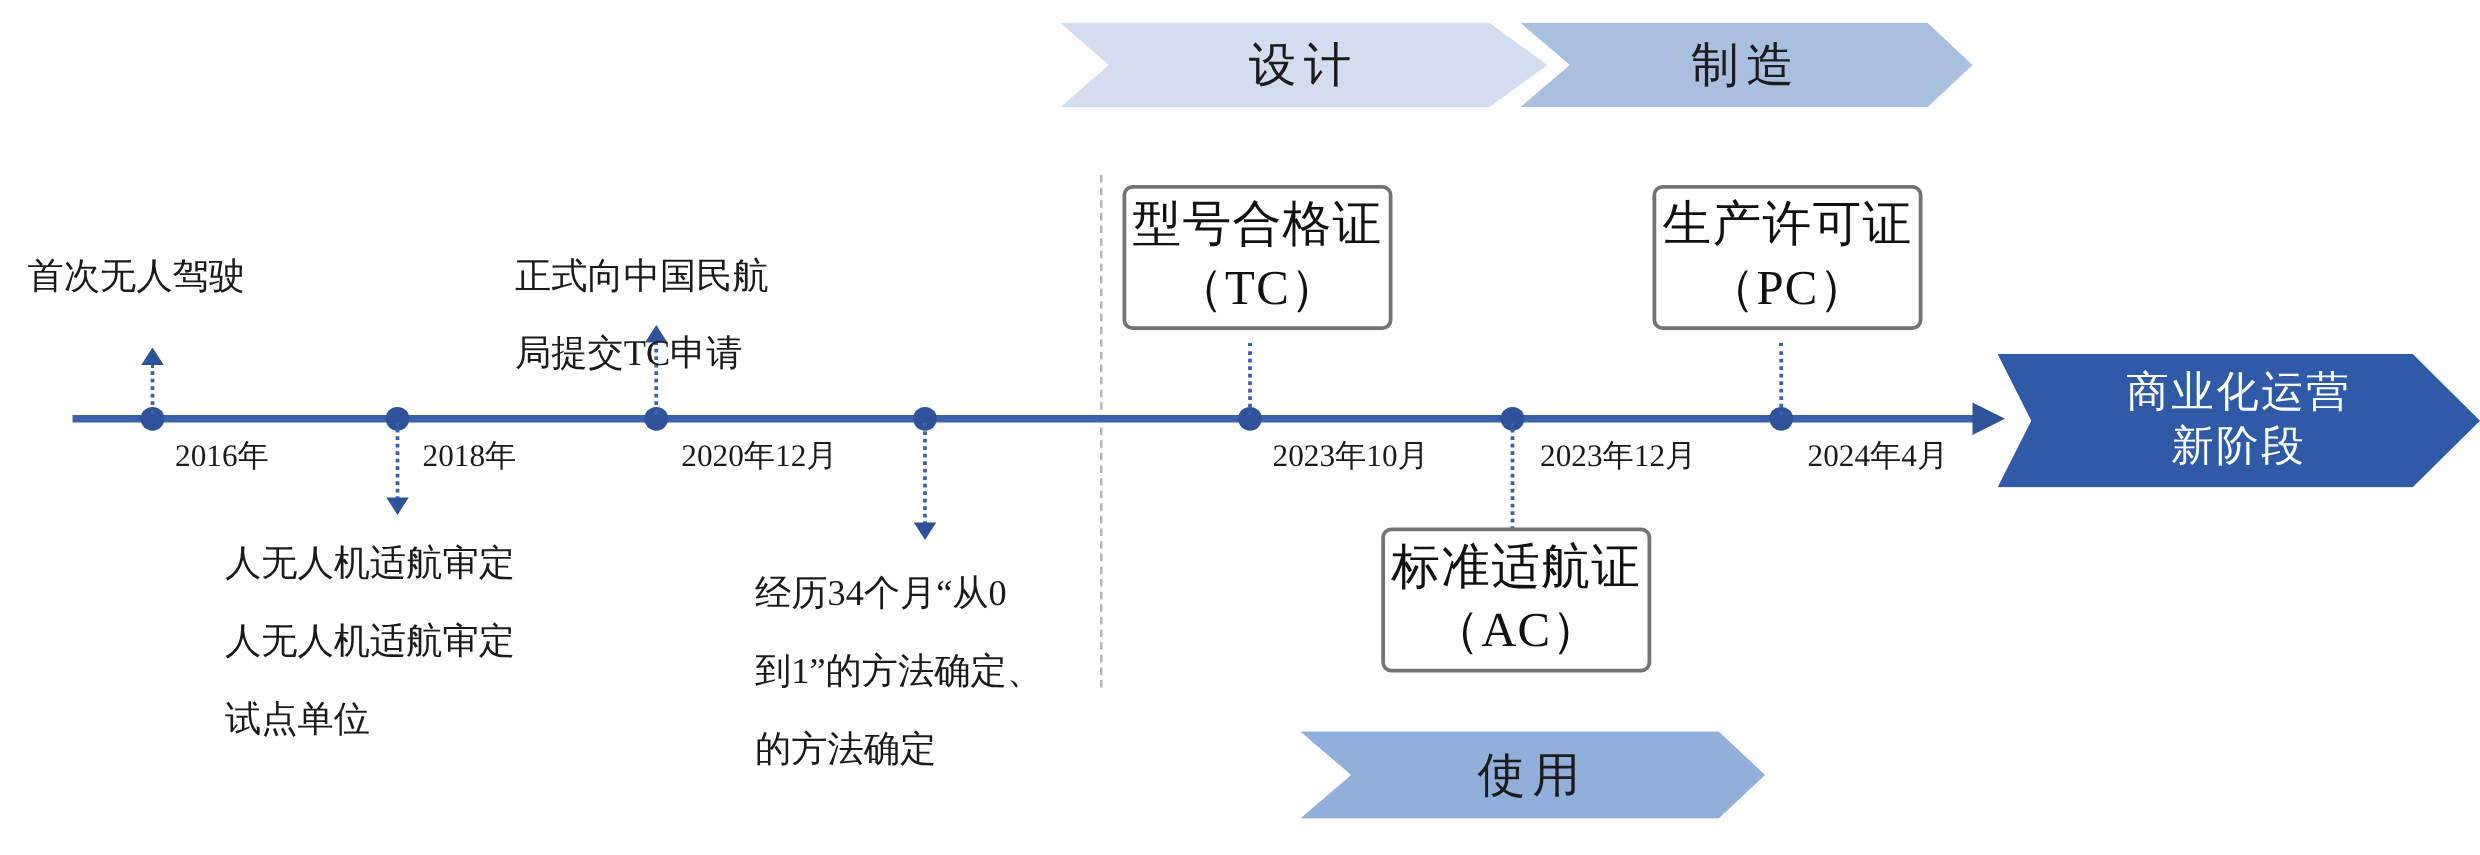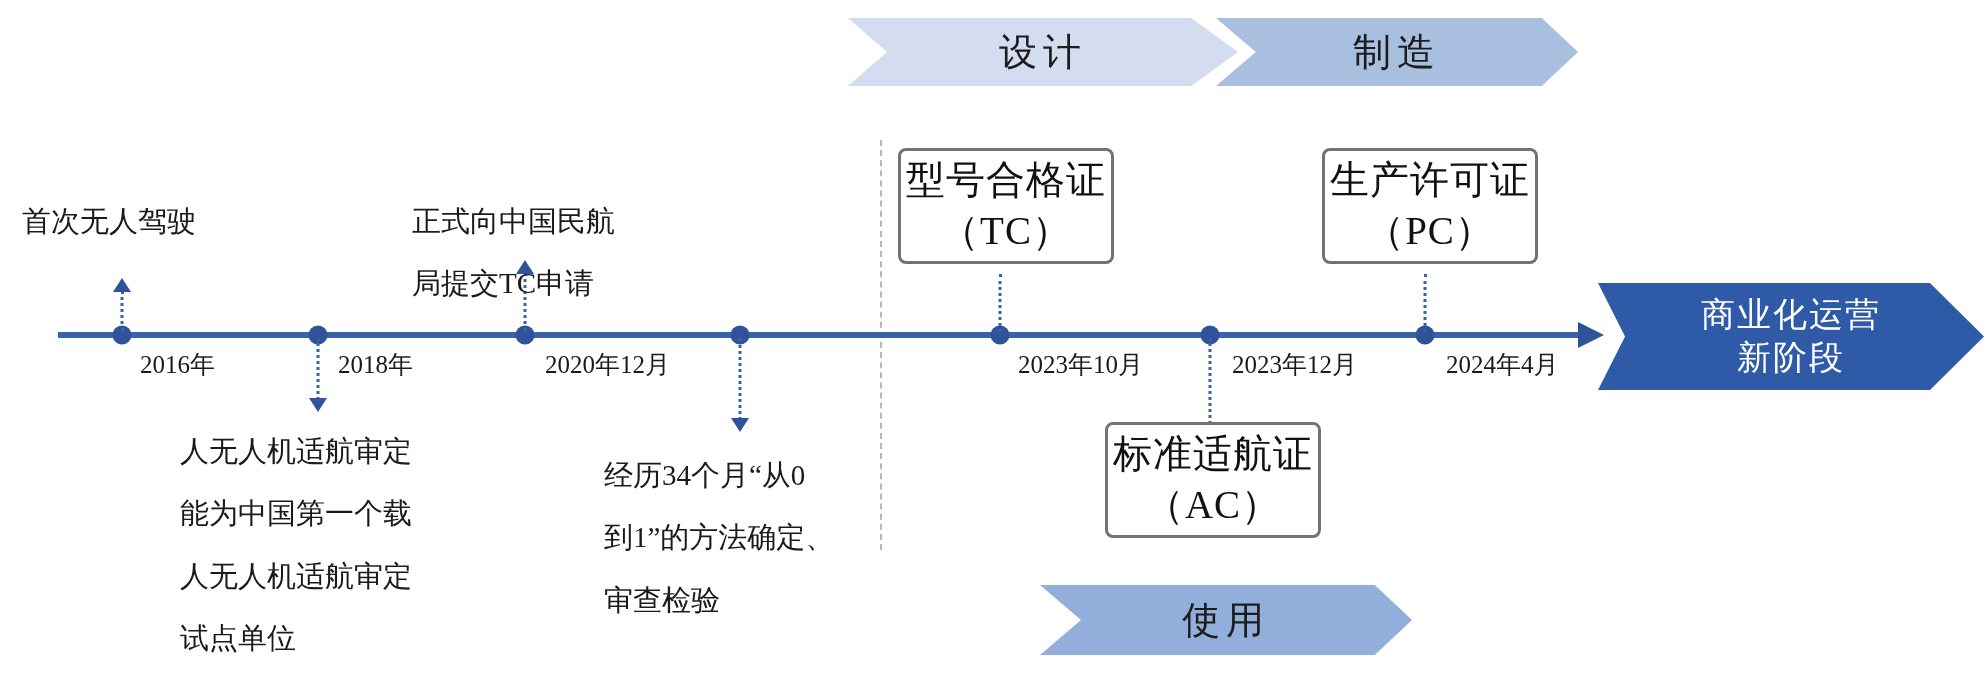--- a/index.html
+++ b/index.html
@@ -228,34 +228,33 @@
   <div class="conn" style="left:1210px; top:338px; height:86px"></div>
 
   <div class="conn" style="left:1425px; top:274px; height:58px"></div>
 
   <div class="note" style="left:22px; top:178px">
     <span>首次无人驾驶</span>
   </div>
 
   <div class="note" style="left:180px; top:408px">
     <span>人无人机适航审定</span>
-    <span>能为中国第一个载</span>
     <span>人无人机适航审定</span>
     <span>试点单位</span>
   </div>
 
   <div class="note" style="left:412px; top:178px">
     <span>正式向中国民航</span>
     <span>局提交TC申请</span>
   </div>
 
   <div class="note" style="left:604px; top:432px">
     <span>经历34个月“从0</span>
     <span>到1”的方法确定、</span>
-    <span>审查检验</span>
+    <span>的方法确定</span>
   </div>
 
   <div class="cert-box" style="left:898px; top:148px; width:210px; height:110px">
     <span>型号合格证</span>
     <span>（TC）</span>
   </div>
 
   <div class="cert-box" style="left:1322px; top:148px; width:210px; height:110px">
     <span>生产许可证</span>
     <span>（PC）</span>

